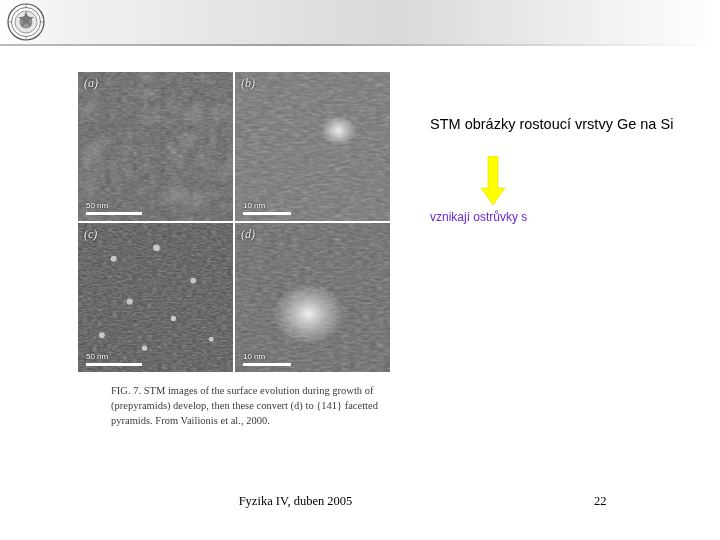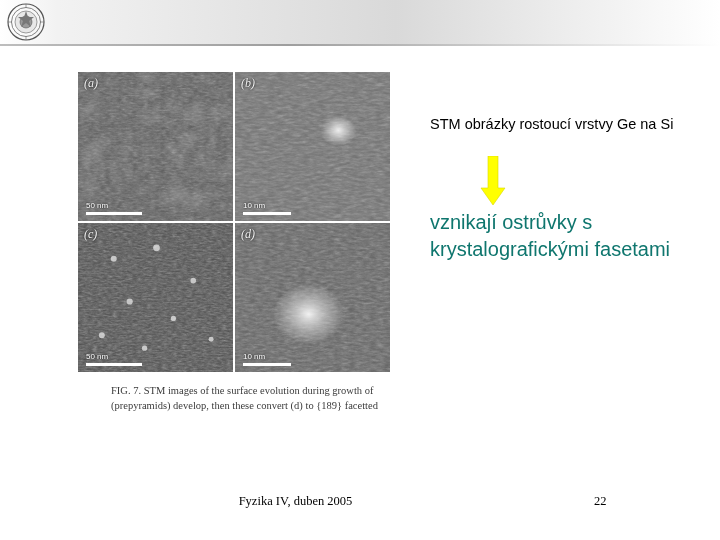--- a/index.html
+++ b/index.html
@@ -103,22 +103,22 @@
   }
   .arrow {
     position: absolute;
     left: 480px; top: 156px;
     width: 26px; height: 50px;
   }
   .subtext {
     position: absolute;
     left: 430px; top: 209px;
     width: 250px;
-    color: #0f766e;
-    font-size: 20px;
+    color: #6d28d9;
+    font-size: 12px;
     line-height: 1.35;
   }
 
   
   .footer-center {
     position: absolute;
     left: 0; top: 494px;
     width: 591px;
     text-align: center;
     font-family: "Liberation Serif", serif;
@@ -260,31 +260,31 @@
       <div class="scalebar-wrap">
         <span class="scalebar-text">10 nm</span>
         <span class="scalebar-line" style="width:48px"></span>
       </div>
     </div>
 
   </div>
 
   <div class="caption">
     <div>FIG. 7. STM images of the surface evolution during growth of</div>
-    <div>(prepyramids) develop, then these convert (d) to {189} facetted</div>
+    <div>(prepyramids) develop, then these convert (d) to {141} facetted</div>
+    <div>pyramids. From Vailionis et al., 2000.</div>
   </div>
 </div>
 
 <div class="headline">STM obrázky rostoucí vrstvy Ge na Si</div>
 
 <div class="arrow">
   <svg width="26" height="50" viewBox="0 0 26 50">
     <polygon points="8,0 18,0 18,32 25,32 13,49 1,32 8,32" fill="#FFFF00" stroke="#d9d900" stroke-width="0.6"></polygon>
   </svg>
 </div>
 
 <div class="subtext">
   <div>vznikají ostrůvky s</div>
-  <div>krystalografickými fasetami</div>
 </div>
 
 <div class="footer-center">Fyzika IV, duben 2005</div>
 <div class="footer-page">22</div>
 
 </body></html>

